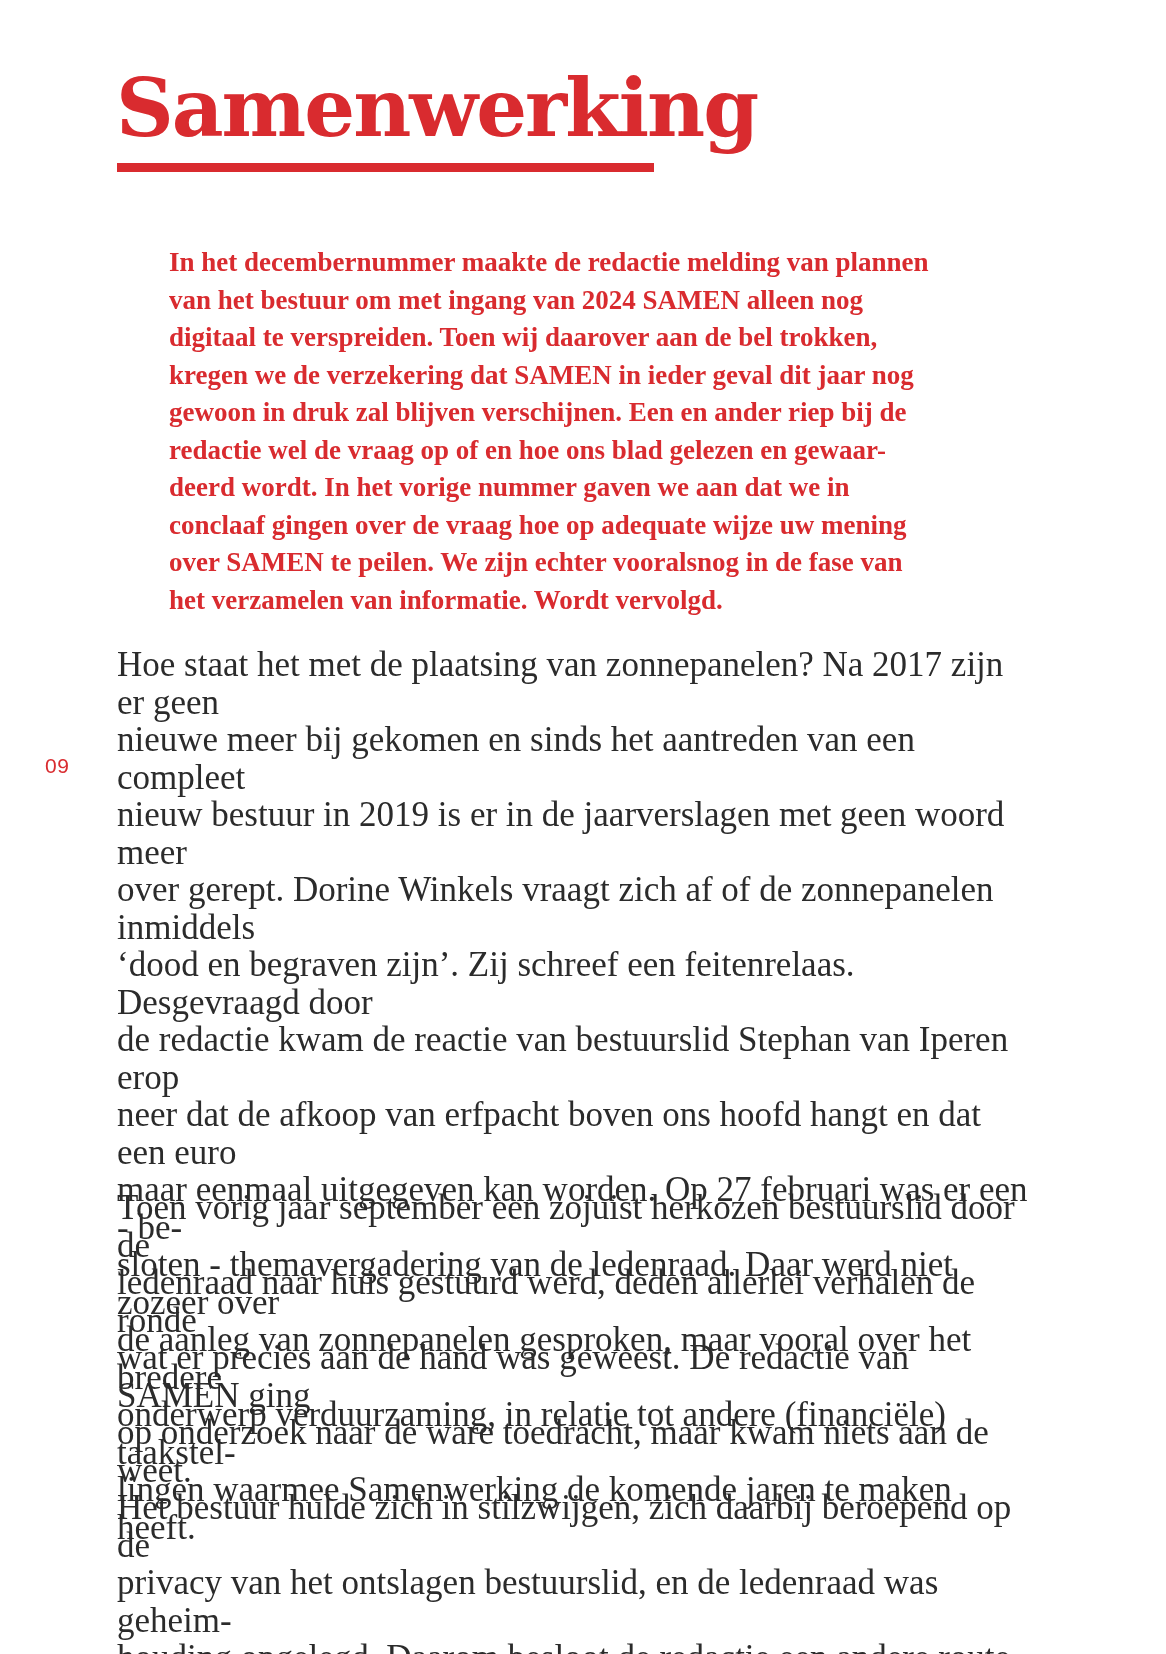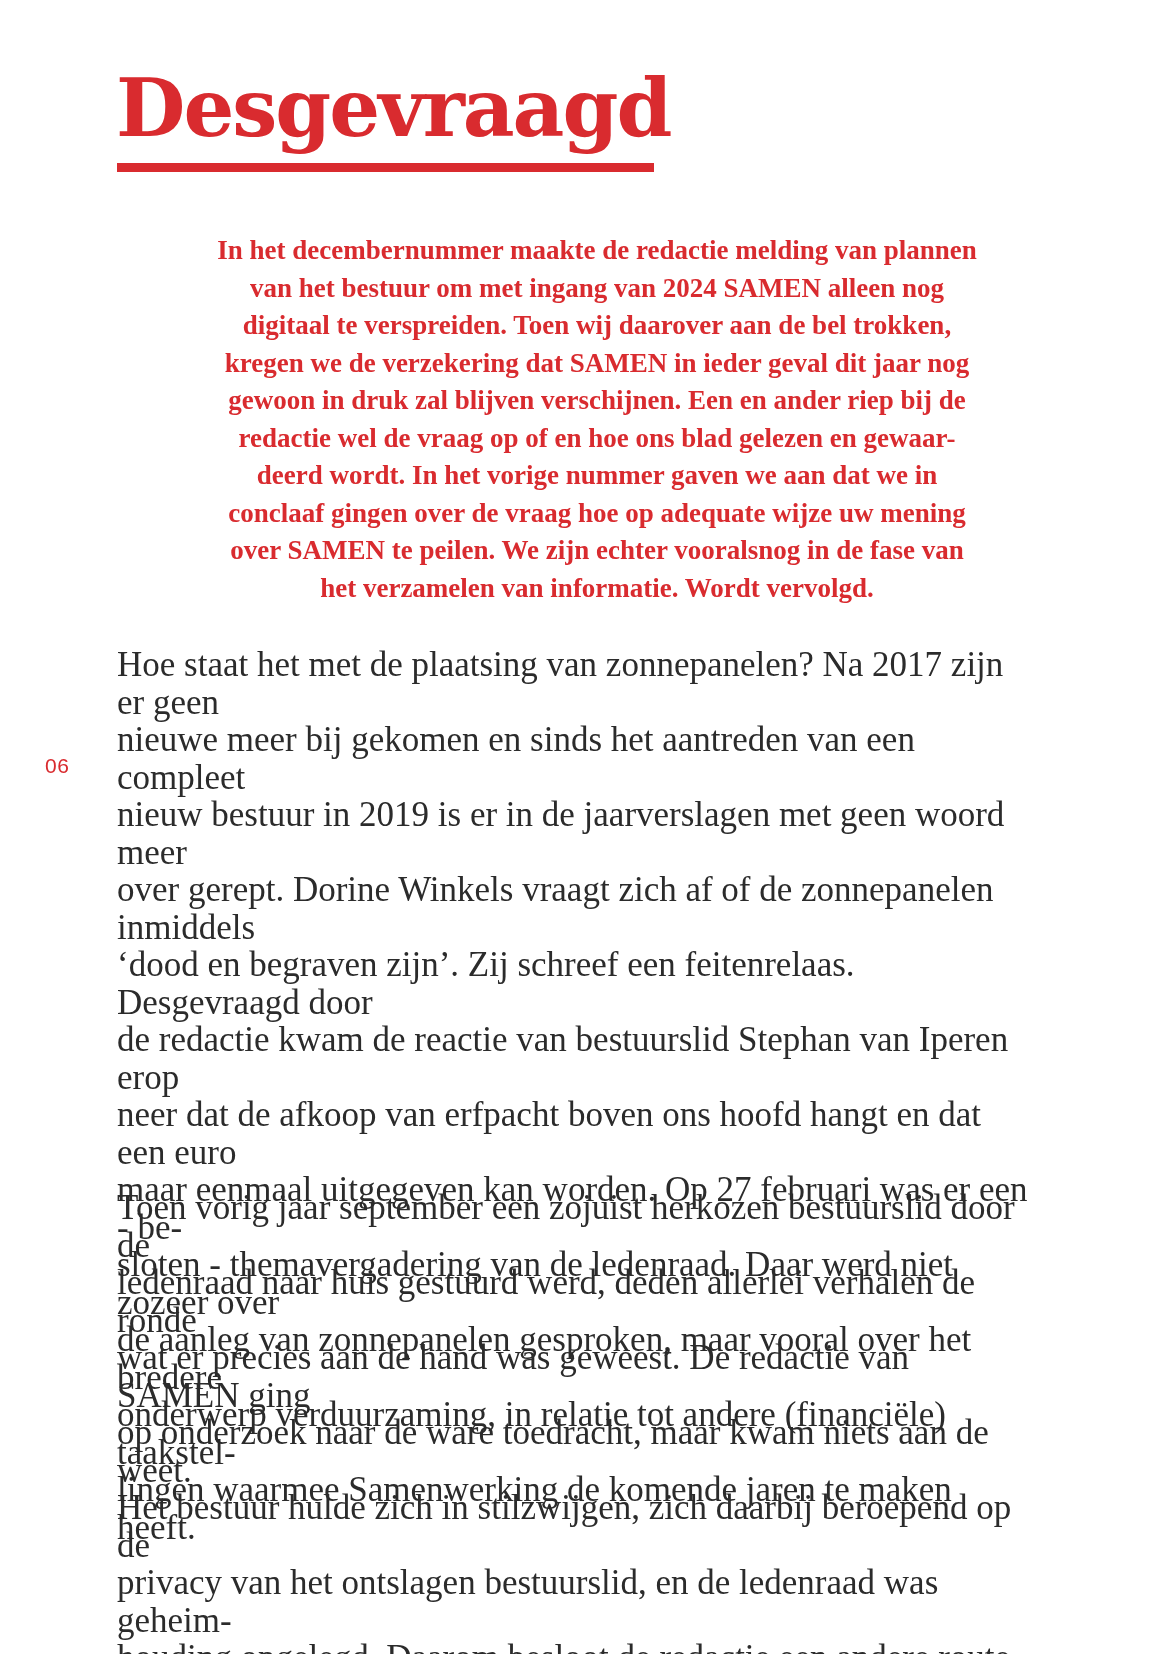--- a/index.html
+++ b/index.html
@@ -32,28 +32,27 @@
       top: 163px;
       width: 537px;
       height: 9px;
       background: #d92b2f;
     }
     .lead {
       position: absolute;
       left: 157px;
       top: 232px;
       width: 880px;
-      margin: 0;
+      margin: 12px;
       font-family: "Liberation Serif", serif;
       font-weight: bold;
       font-size: 27px;
       line-height: 37.5px;
       color: #d92b2f;
       white-space: pre-line;
-      text-align: center;
     }
     .page-number {
       position: absolute;
       left: 45px;
       top: 754px;
       font-family: "Liberation Sans", sans-serif;
       font-size: 21px;
       color: #d92b2f;
       letter-spacing: 0.5px;
     }
@@ -67,35 +66,35 @@
       line-height: 37.5px;
       color: #2b2b2b;
       white-space: pre-line;
     }
     .p1 { top: 646px; }
     .p2 { top: 1189px; }
   </style>
 </head>
 <body>
 
-<h1 class="title">Desgevraagd</h1>
+<h1 class="title">Samenwerking</h1>
 <div class="title-rule"></div>
 
 <p class="lead">In het decembernummer maakte de redactie melding van plannen
 van het bestuur om met ingang van 2024 SAMEN alleen nog
 digitaal te verspreiden. Toen wij daarover aan de bel trokken,
 kregen we de verzekering dat SAMEN in ieder geval dit jaar nog
 gewoon in druk zal blijven verschijnen. Een en ander riep bij de
 redactie wel de vraag op of en hoe ons blad gelezen en gewaar-
 deerd wordt. In het vorige nummer gaven we aan dat we in
 conclaaf gingen over de vraag hoe op adequate wijze uw mening
 over SAMEN te peilen. We zijn echter vooralsnog in de fase van
 het verzamelen van informatie. Wordt vervolgd.</p>
 
-<div class="page-number">06</div>
+<div class="page-number">09</div>
 
 <p class="body-text p1">Hoe staat het met de plaatsing van zonnepanelen? Na 2017 zijn er geen
 nieuwe meer bij gekomen en sinds het aantreden van een compleet
 nieuw bestuur in 2019 is er in de jaarverslagen met geen woord meer
 over gerept. Dorine Winkels vraagt zich af of de zonnepanelen inmiddels
 ‘dood en begraven zijn’. Zij schreef een feitenrelaas. Desgevraagd door
 de redactie kwam de reactie van bestuurslid Stephan van Iperen erop
 neer dat de afkoop van erfpacht boven ons hoofd hangt en dat een euro
 maar eenmaal uitgegeven kan worden. Op 27 februari was er een - be-
 sloten - themavergadering van de ledenraad. Daar werd niet zozeer over

